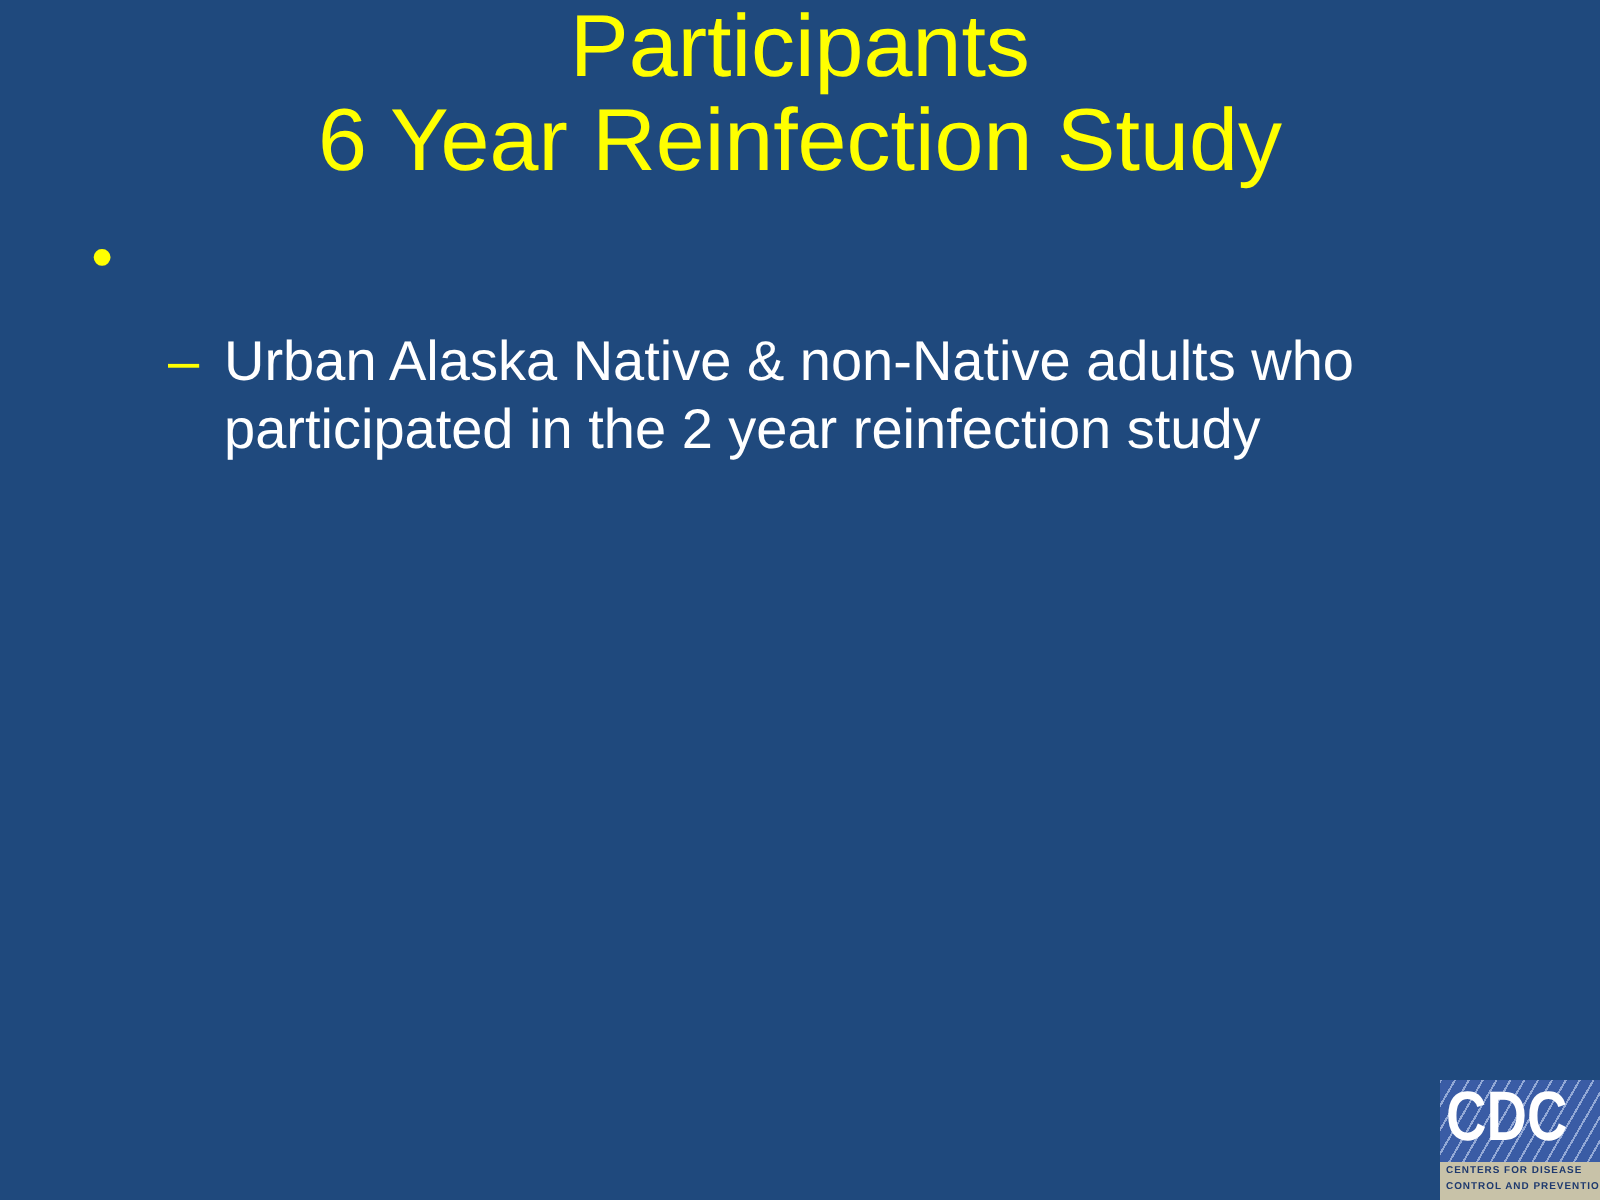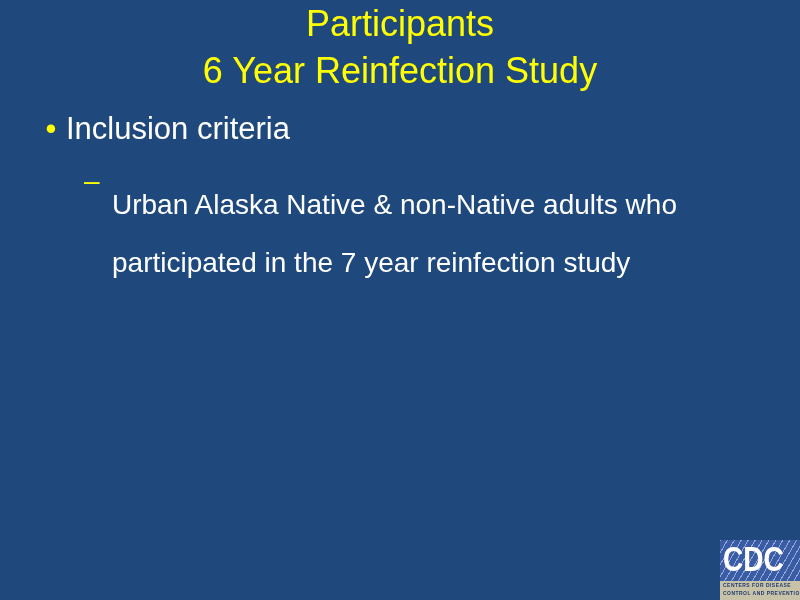--- a/index.html
+++ b/index.html
@@ -11,21 +11,21 @@
     font-family: "Liberation Sans", sans-serif;
     overflow: hidden;
   }
   .title {
     position: absolute;
     top: 0;
     left: 0;
     width: 100%;
     text-align: center;
     color: var(--title, #FFFF00);
-    font-size: 36px;
+    font-size: 44px;
     line-height: 47px;
     font-weight: 400;
   }
   .bullet1 {
     position: absolute;
     left: 36px;
     top: 110px;
     display: flex;
     align-items: flex-start;
     color: var(--text, #FFFFFF);
@@ -46,21 +46,21 @@
     align-items: flex-start;
     color: var(--text, #FFFFFF);
     font-size: 28px;
     line-height: 34px;
   }
   .bullet2 .marker {
     color: var(--title, #FFFF00);
     width: 28px;
     flex: 0 0 28px;
   }
-  .bullet2 .line { display: block; margin-top: 24px; }
+  .bullet2 .line { display: block; }
   .cdc {
     position: absolute;
     right: 0;
     bottom: 0;
     width: 80px;
     height: 60px;
     background: var(--logo-blue, #3A5CA5);
   }
   .cdc .rays {
     position: absolute;
@@ -112,28 +112,27 @@
 
 <div class="slide">
 
   <div class="title">
     <div>Participants</div>
     <div>6 Year Reinfection Study</div>
   </div>
 
   <div class="bullet1">
     <span class="marker">•</span>
-    <span class="text">Inclusion criteria</span>
   </div>
 
   <div class="bullet2">
     <span class="marker">–</span>
     <span class="text">
       <span class="line">Urban Alaska Native &amp; non-Native adults who</span>
-      <span class="line">participated in the 7 year reinfection study</span>
+      <span class="line">participated in the 2 year reinfection study</span>
     </span>
   </div>
 
   <div class="cdc">
     <div class="rays"></div>
     <div class="acronym">CDC</div>
     <div class="band">
       <div class="band-line">CENTERS FOR DISEASE</div>
       <div class="band-line">CONTROL AND PREVENTION</div>
     </div>

